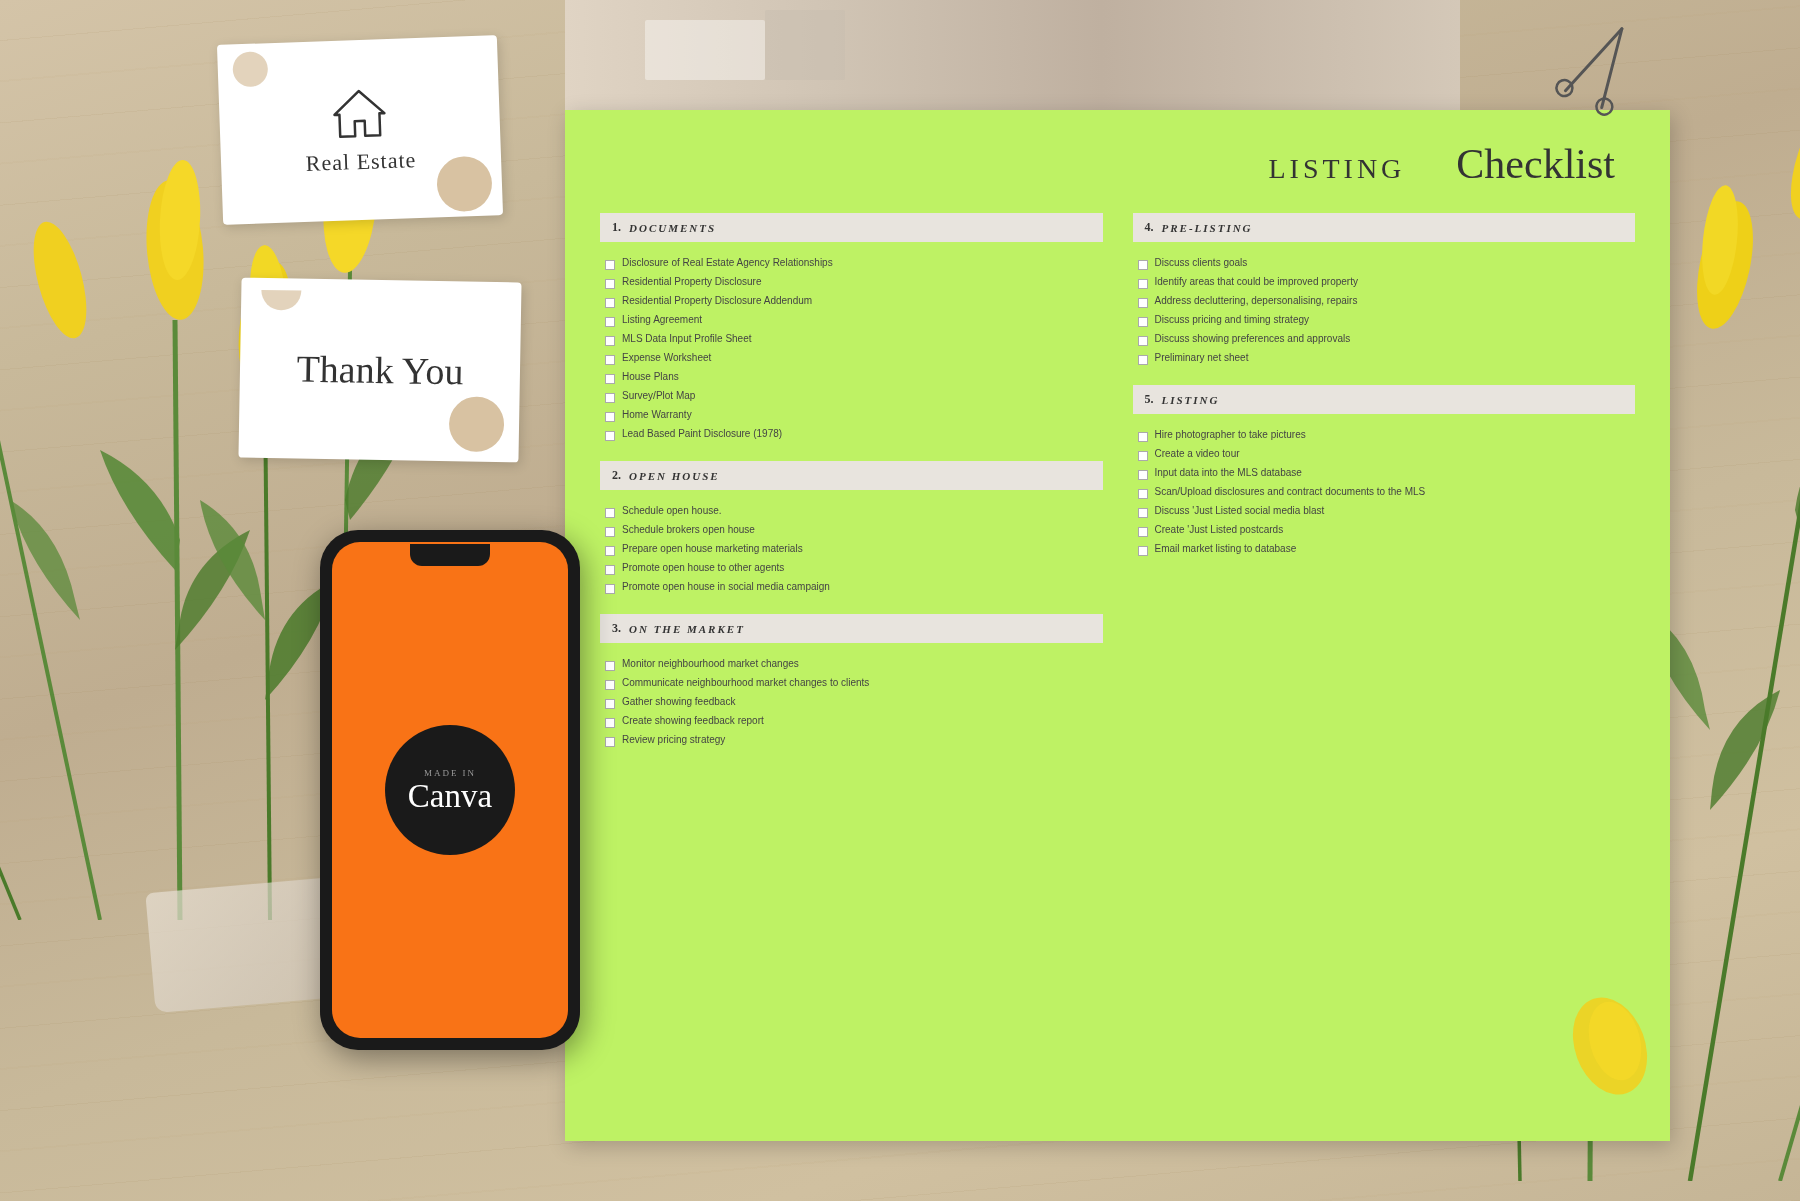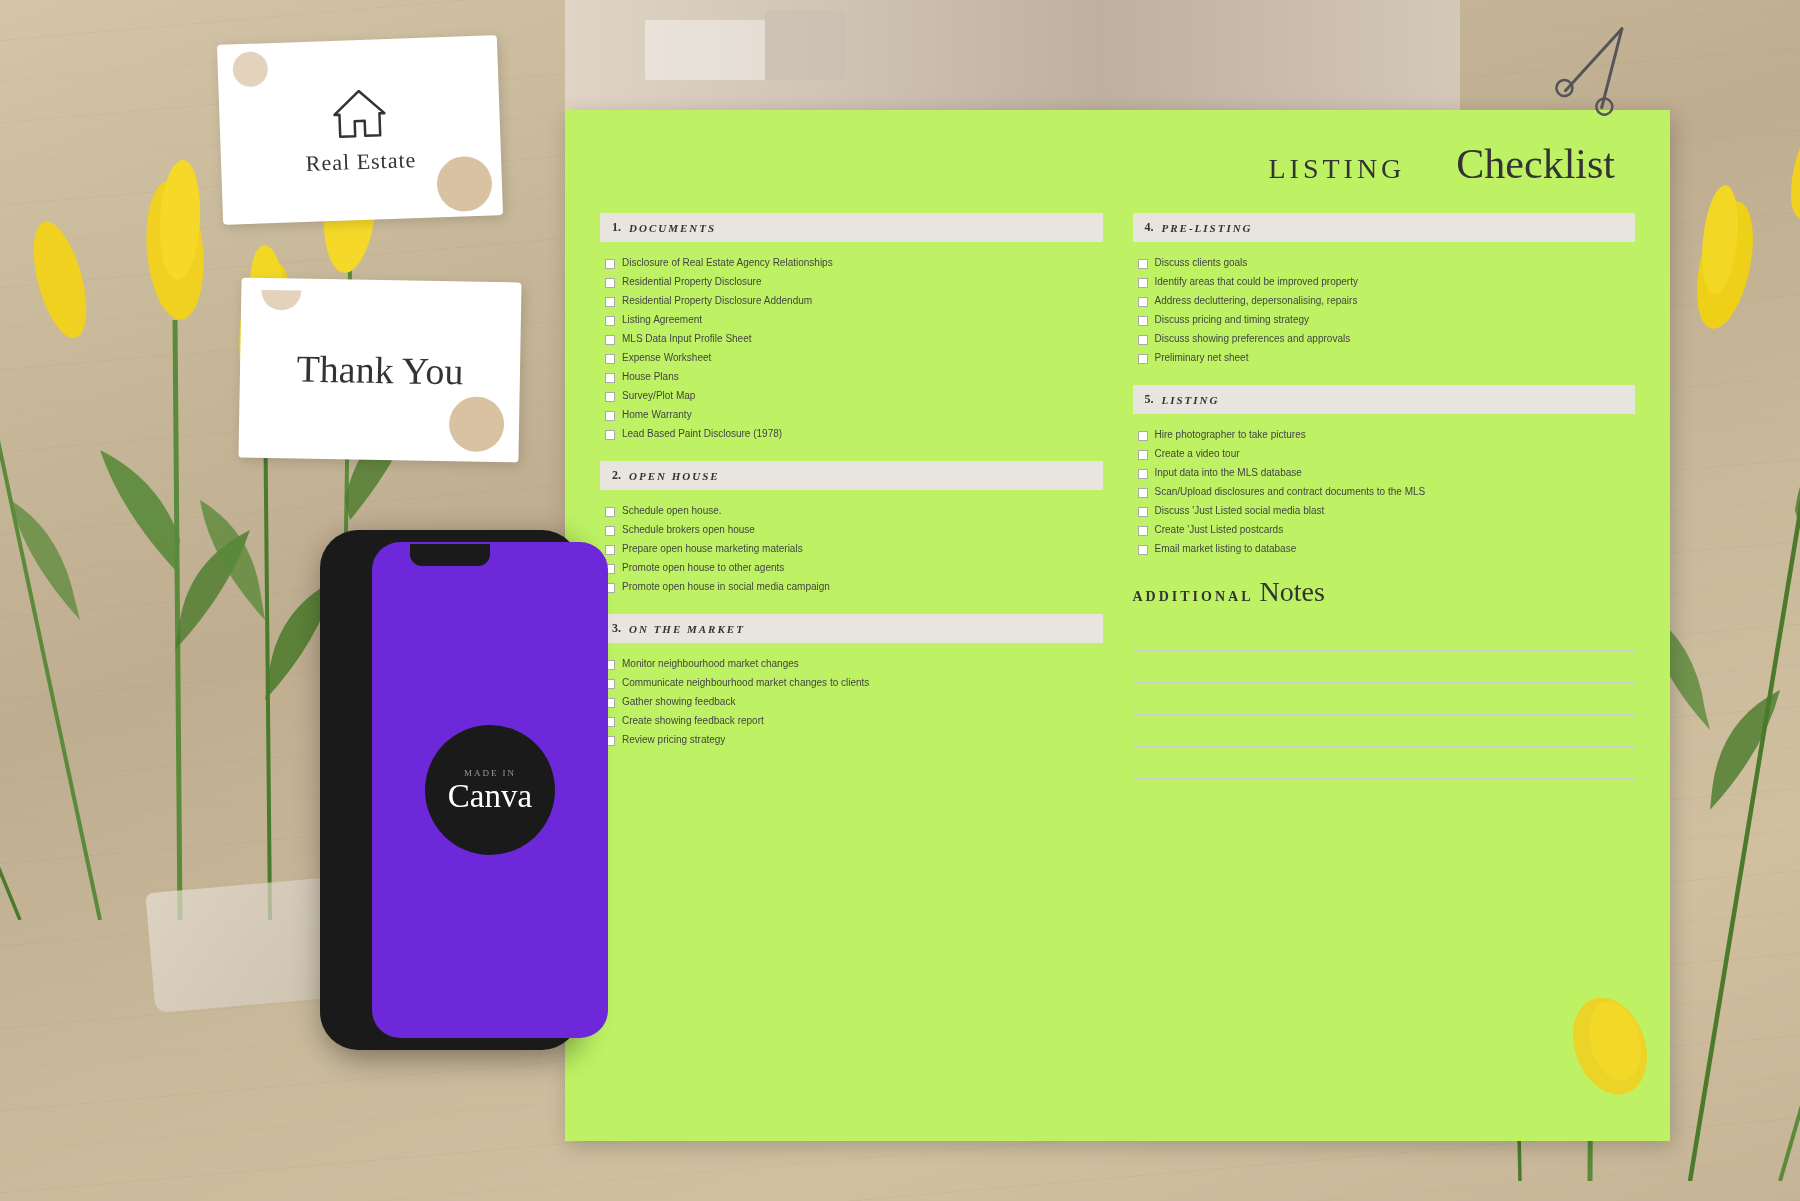--- a/index.html
+++ b/index.html
@@ -112,26 +112,25 @@
       background: #1a1a1a;
       border-radius: 38px;
       padding: 12px;
       box-shadow: 4px 8px 30px rgba(0,0,0,0.4);
       position: relative;
     }
 
     .phone-screen {
       width: 100%;
       height: 100%;
-      background: #6d28d9;
+      background: #f97316;
       border-radius: 28px;
       display: flex;
       align-items: center;
       justify-content: center;
-      margin-left: 40px;
     }
 
     .canva-badge {
       width: 130px;
       height: 130px;
       background: #1a1a1a;
       border-radius: 50%;
       display: flex;
       flex-direction: column;
       align-items: center;
@@ -250,21 +249,21 @@
     }
 
     .checklist-items {
       list-style: none;
       margin-bottom: 20px;
       padding-left: 5px;
     }
 
     .checklist-items li {
       display: flex;
-      align-items: center;
+      align-items: flex-end;
       gap: 7px;
       margin-bottom: 5px;
       font-size: 10px;
       color: #444;
       line-height: 1.4;
       font-family: 'Arial', sans-serif;
     }
 
     .checkbox {
       width: 10px;
@@ -601,26 +600,15 @@
         <li>
             <div class="checkbox"></div>
             <span>Create 'Just Listed postcards</span>
           </li>
         <li>
             <div class="checkbox"></div>
             <span>Email market listing to database</span>
           </li>
       </ul>
 
-      <div class="additional-notes">
-        <div class="notes-header">
-          <span class="notes-label">ADDITIONAL</span>
-          <span class="notes-script">Notes</span>
-        </div>
-        <div class="note-line"></div>
-        <div class="note-line"></div>
-        <div class="note-line"></div>
-        <div class="note-line"></div>
-        <div class="note-line"></div>
-      </div>
     </div>
   </div>
 </div>
 
 </body></html>

